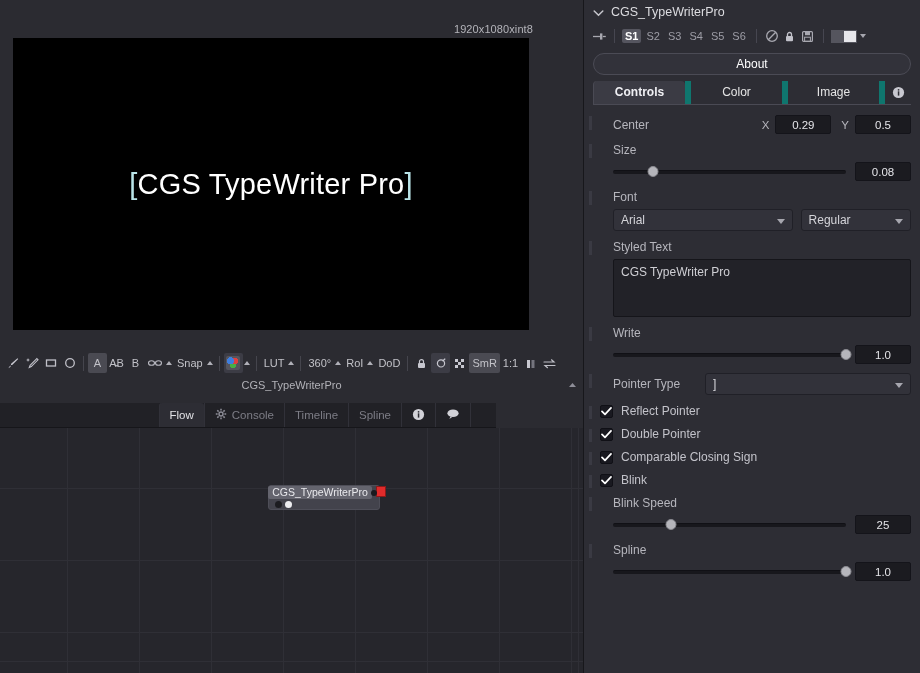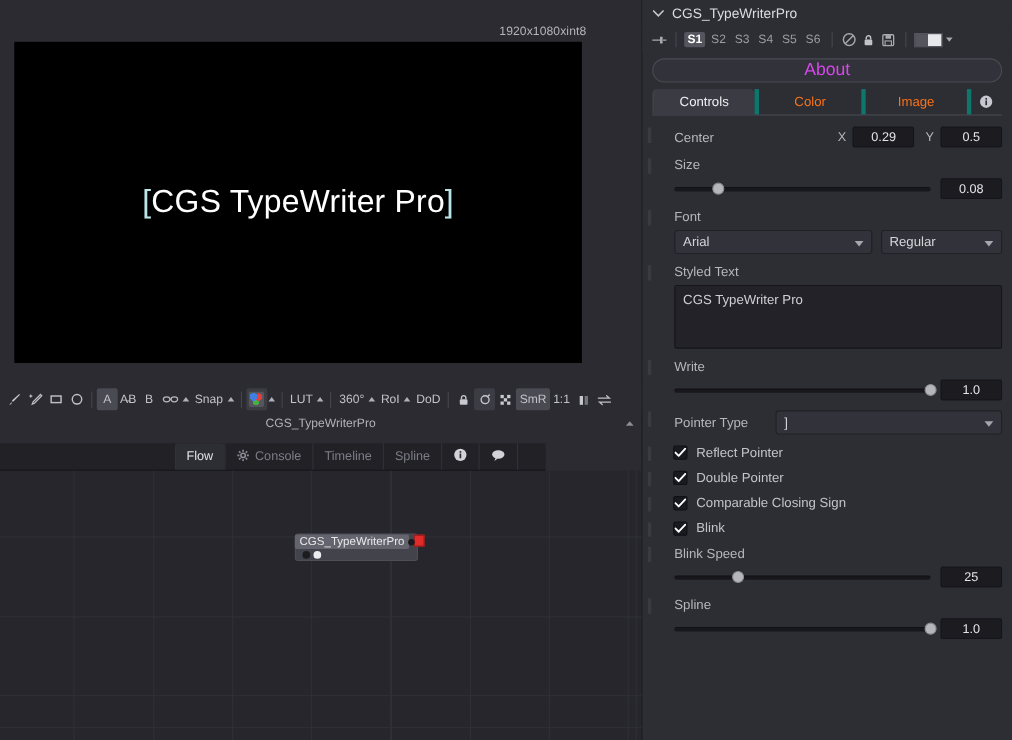--- a/index.html
+++ b/index.html
@@ -175,35 +175,35 @@
   .grad-sw {
     width: 26px; height: 13px;
     background: linear-gradient(to right, #55555e 0 50%, #e8e8ec 50% 100%);
     border: 1px solid #55555e;
   }
 
   #about-btn {
     margin: 5px 9px 0 9px; height: 22px;
     border: 1px solid #4b4b55; border-radius: 11px;
     background: #32323a;
-    font-size: 16px; color: #d946ef;
+    font-size: 12px; color: #ffffff;
     display: flex; align-items: center; justify-content: center;
   }
 
   #tabs {
     display: flex; align-items: flex-end;
     height: 24px; margin: 6px 9px 0 9px;
     border-bottom: 1px solid #4a4a54;
   }
   .ptab {
     flex: 1; height: 23px; line-height: 23px; text-align: center;
-    font-size: 12px; color: #f97316;
-    border-left: 4px solid #0f766e;
-  }
-  .ptab:first-child { border-left: none; }
+    font-size: 12px; color: #e5e5e5;
+    border-left: 6px solid #0f766e;
+  }
+  .ptab:first-child { border-left: none; font-weight: bold; }
   .ptab.active {
     background: #3b3b44; color: #f0f0f4;
     border-radius: 4px 4px 0 0;
     border-left: 1px solid #4a4a54;
   }
   .ptab.icon-tab { flex: 0 0 32px; }
 
   #ctl-body {
     flex: 1; overflow: hidden; padding: 10px 9px 0 9px;
     position: relative;
@@ -261,21 +261,21 @@
   #styled-text {
     background: #222228; border: 1px solid #15151a; border-radius: 2px;
     height: 58px; padding: 5px 7px;
     font-size: 12px; color: #cfcfd4;
   }
 
   .ptr-row { display: flex; align-items: center; }
   .ptr-row .ctl-label { margin-bottom: 0; width: 92px; }
   #pointer-dd { flex: 1; }
 
-  .chk-row { display: flex; align-items: center; gap: 8px; margin-bottom: 9px; position: relative; padding-left: 19px; }
+  .chk-row { display: flex; align-items: center; gap: 8px; margin-bottom: 9px; position: relative; padding-left: 7px; }
   .chk-row::before {
     content: ""; position: absolute; left: -4px; top: 2px;
     width: 3px; height: 13px; background: #3a3a43;
   }
   .chkbox {
     width: 13px; height: 13px;
     background: #191920; border: 1px solid #101016; border-radius: 2px;
     display: flex; align-items: center; justify-content: center;
   }
   .chkbox svg { display: block; }

